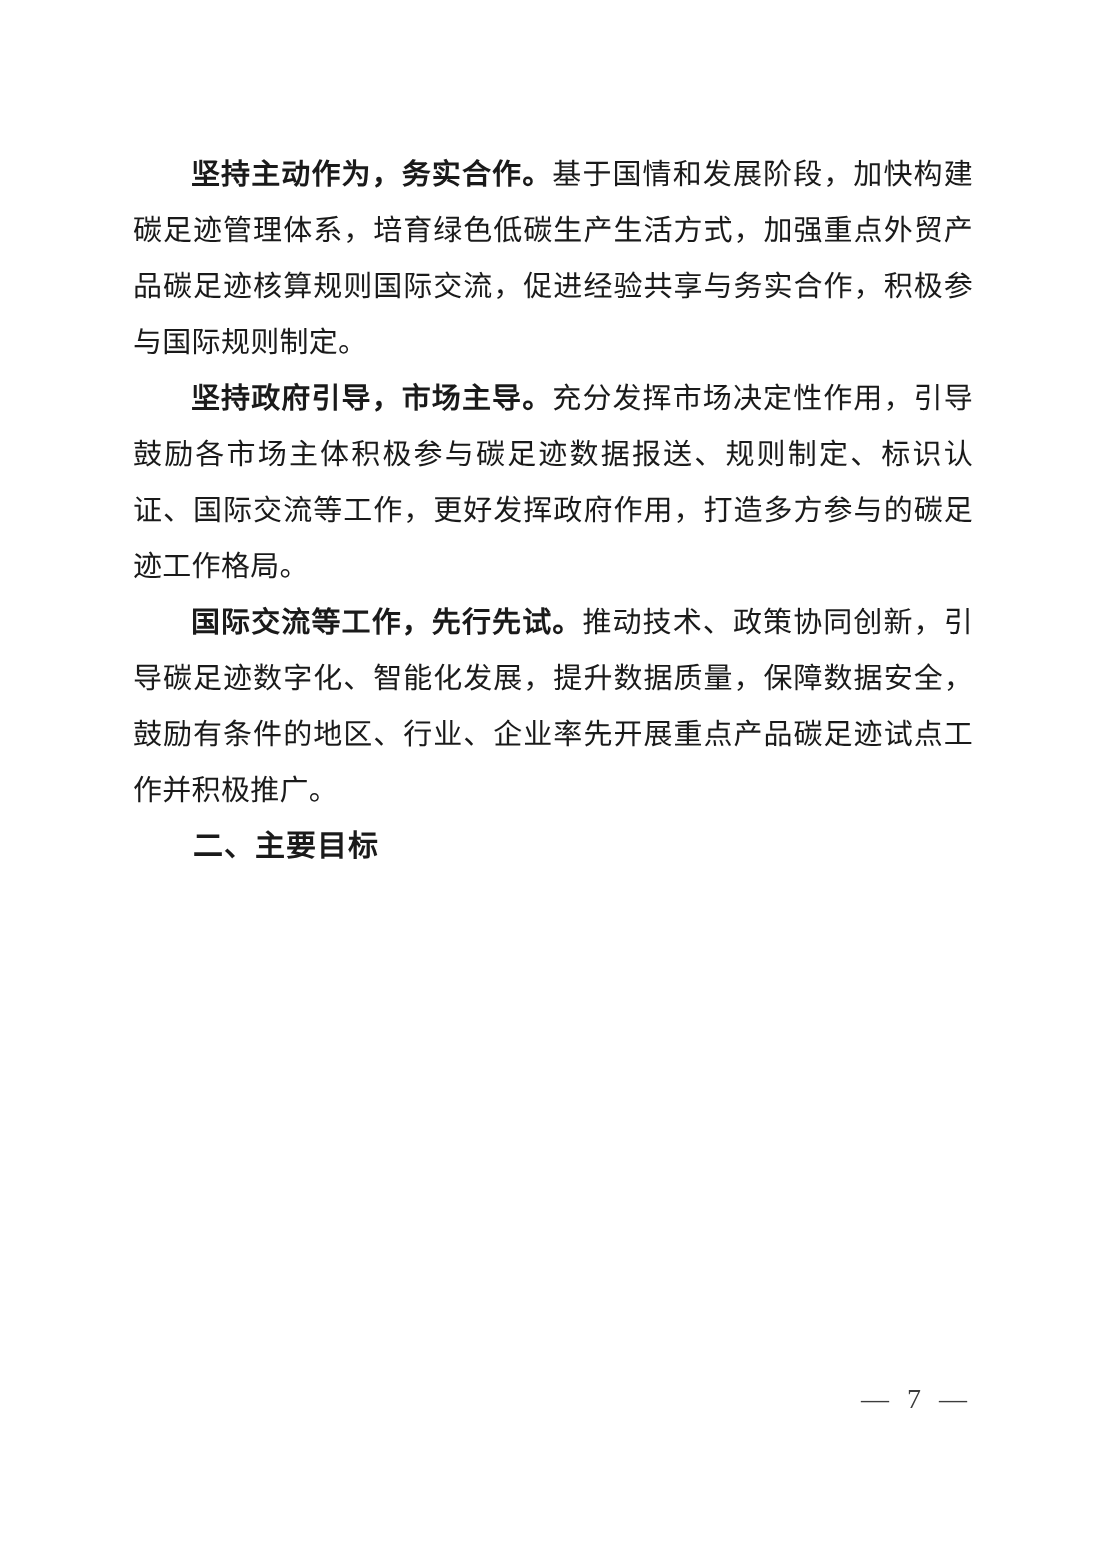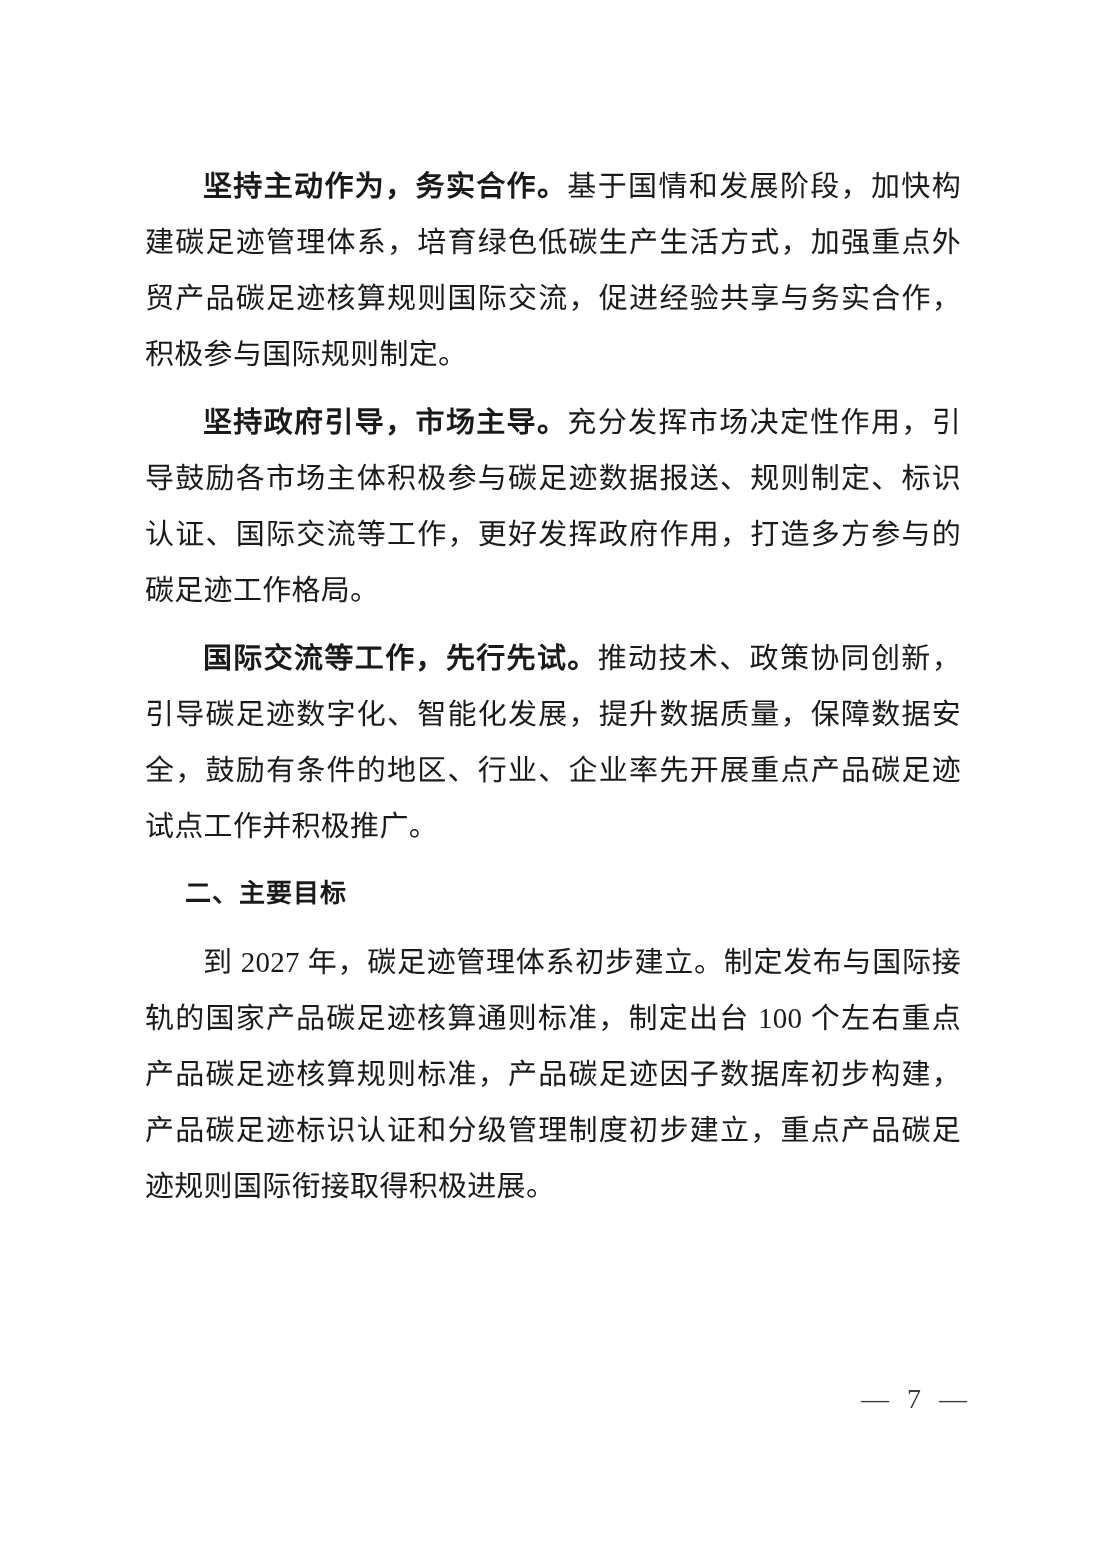--- a/index.html
+++ b/index.html
@@ -20,37 +20,37 @@
     background: #ffffff;
     overflow: hidden;
   }
   .content {
     position: absolute;
     left: 133px;
     top: 146px;
     width: 840px;
   }
   .para {
-    margin: 12px;
+    margin: 0;
     font-size: 29px;
     line-height: 56px;
     text-align: justify;
     text-justify: inter-character;
     text-indent: 2em;
     letter-spacing: 0.3px;
   }
   .lead {
     font-family: "Liberation Sans", "DejaVu Sans", sans-serif;
     font-weight: 700;
   }
   .heading {
     margin: 0;
-    font-size: 26px;
+    font-size: 30px;
     line-height: 56px;
-    font-family: Liberation Serif, serif;
+    font-family: Liberation Sans, sans-serif;
     font-weight: 700;
     text-indent: 2em;
     letter-spacing: 1px;
   }
   .page-footer {
     position: absolute;
     top: 1382px;
     right: 137px;
     font-size: 28px;
     line-height: 34px;
@@ -67,21 +67,20 @@
   <main class="content">
 
     <p class="para"><strong class="lead">坚持主动作为，务实合作。</strong><span>基于国情和发展阶段，加快构建碳足迹管理体系，培育绿色低碳生产生活方式，加强重点外贸产品碳足迹核算规则国际交流，促进经验共享与务实合作，积极参与国际规则制定。</span></p>
 
     <p class="para"><strong class="lead">坚持政府引导，市场主导。</strong><span>充分发挥市场决定性作用，引导鼓励各市场主体积极参与碳足迹数据报送、规则制定、标识认证、国际交流等工作，更好发挥政府作用，打造多方参与的碳足迹工作格局。</span></p>
 
     <p class="para"><strong class="lead">国际交流等工作，先行先试。</strong><span>推动技术、政策协同创新，引导碳足迹数字化、智能化发展，提升数据质量，保障数据安全，鼓励有条件的地区、行业、企业率先开展重点产品碳足迹试点工作并积极推广。</span></p>
 
     <h2 class="heading">二、主要目标</h2>
 
-    <p class="para">到 2027 年，碳足迹管理体系初步建立。制定发布与国际接轨的国家产品碳足迹核算通则标准，制定出台 100 个左右重点产品碳足迹核算规则标准，产品碳足迹因子数据库初步构建，产品碳足迹标识认证和分级管理制度初步建立，重点产品碳足迹规则国际衔接取得积极进展。</p>
 
 
   </main>
 
   <footer class="page-footer">
     <span>— 7 —</span>
   </footer>
 </div>
 
 </body></html>

